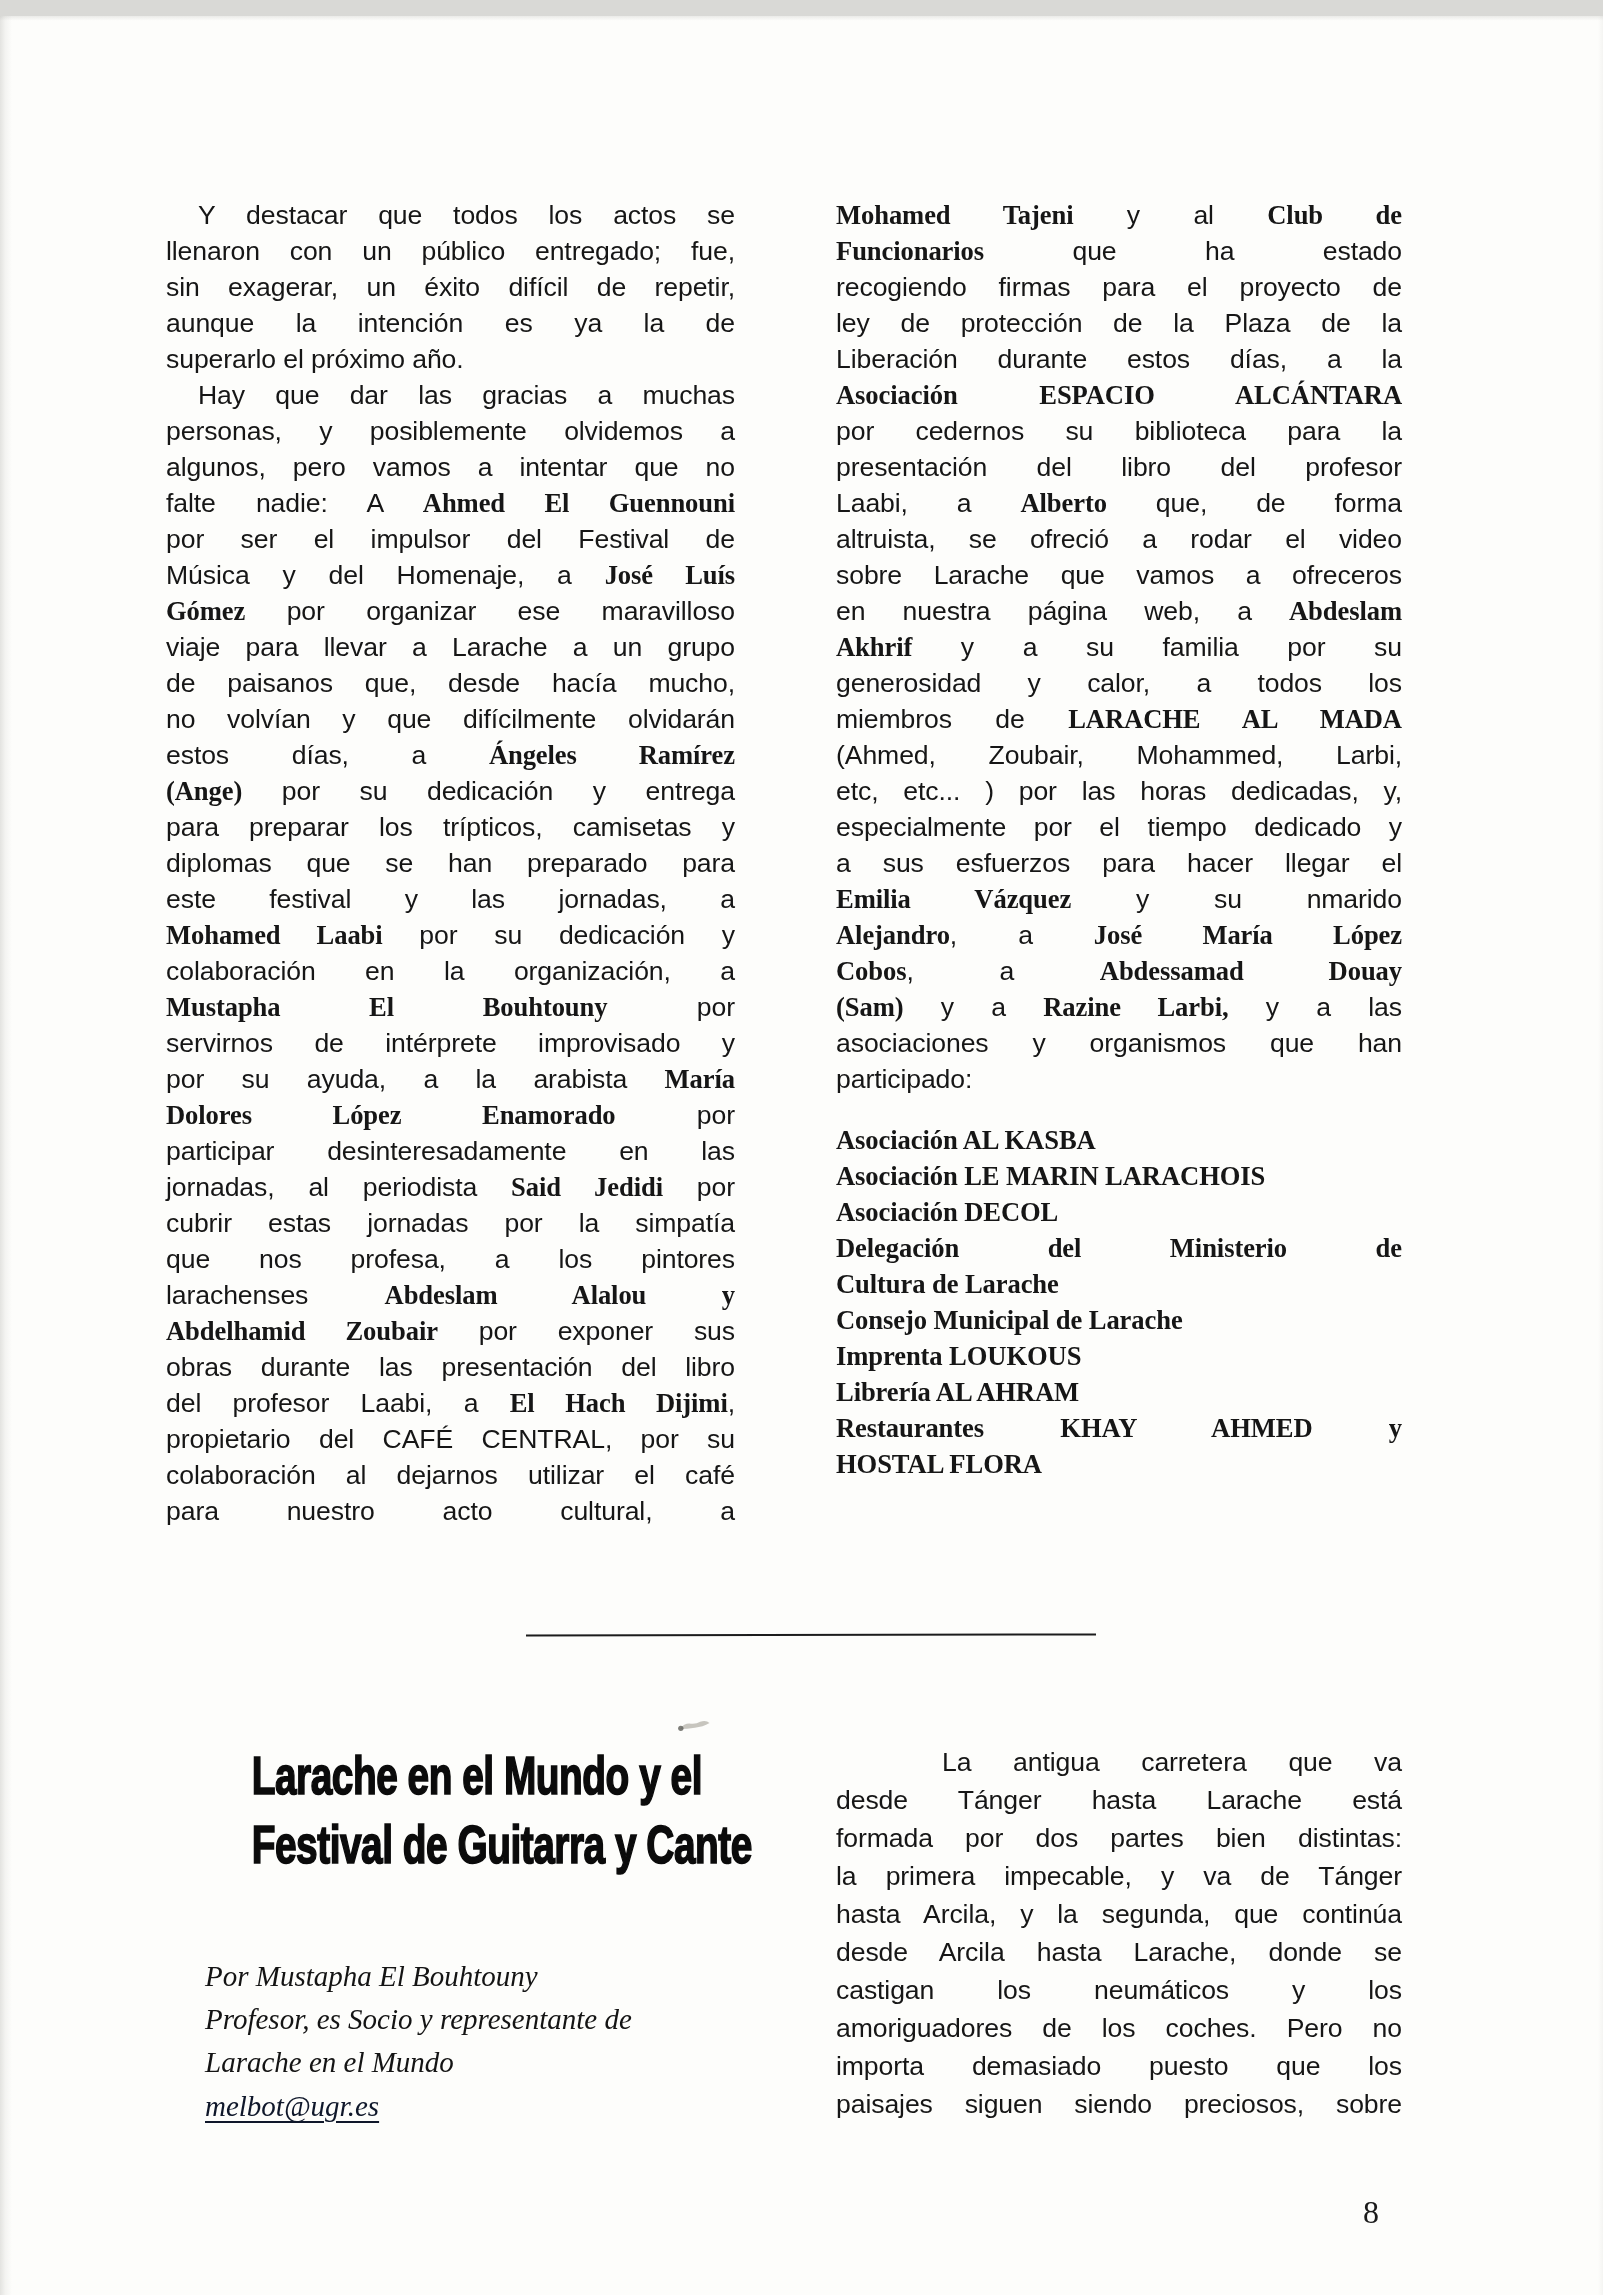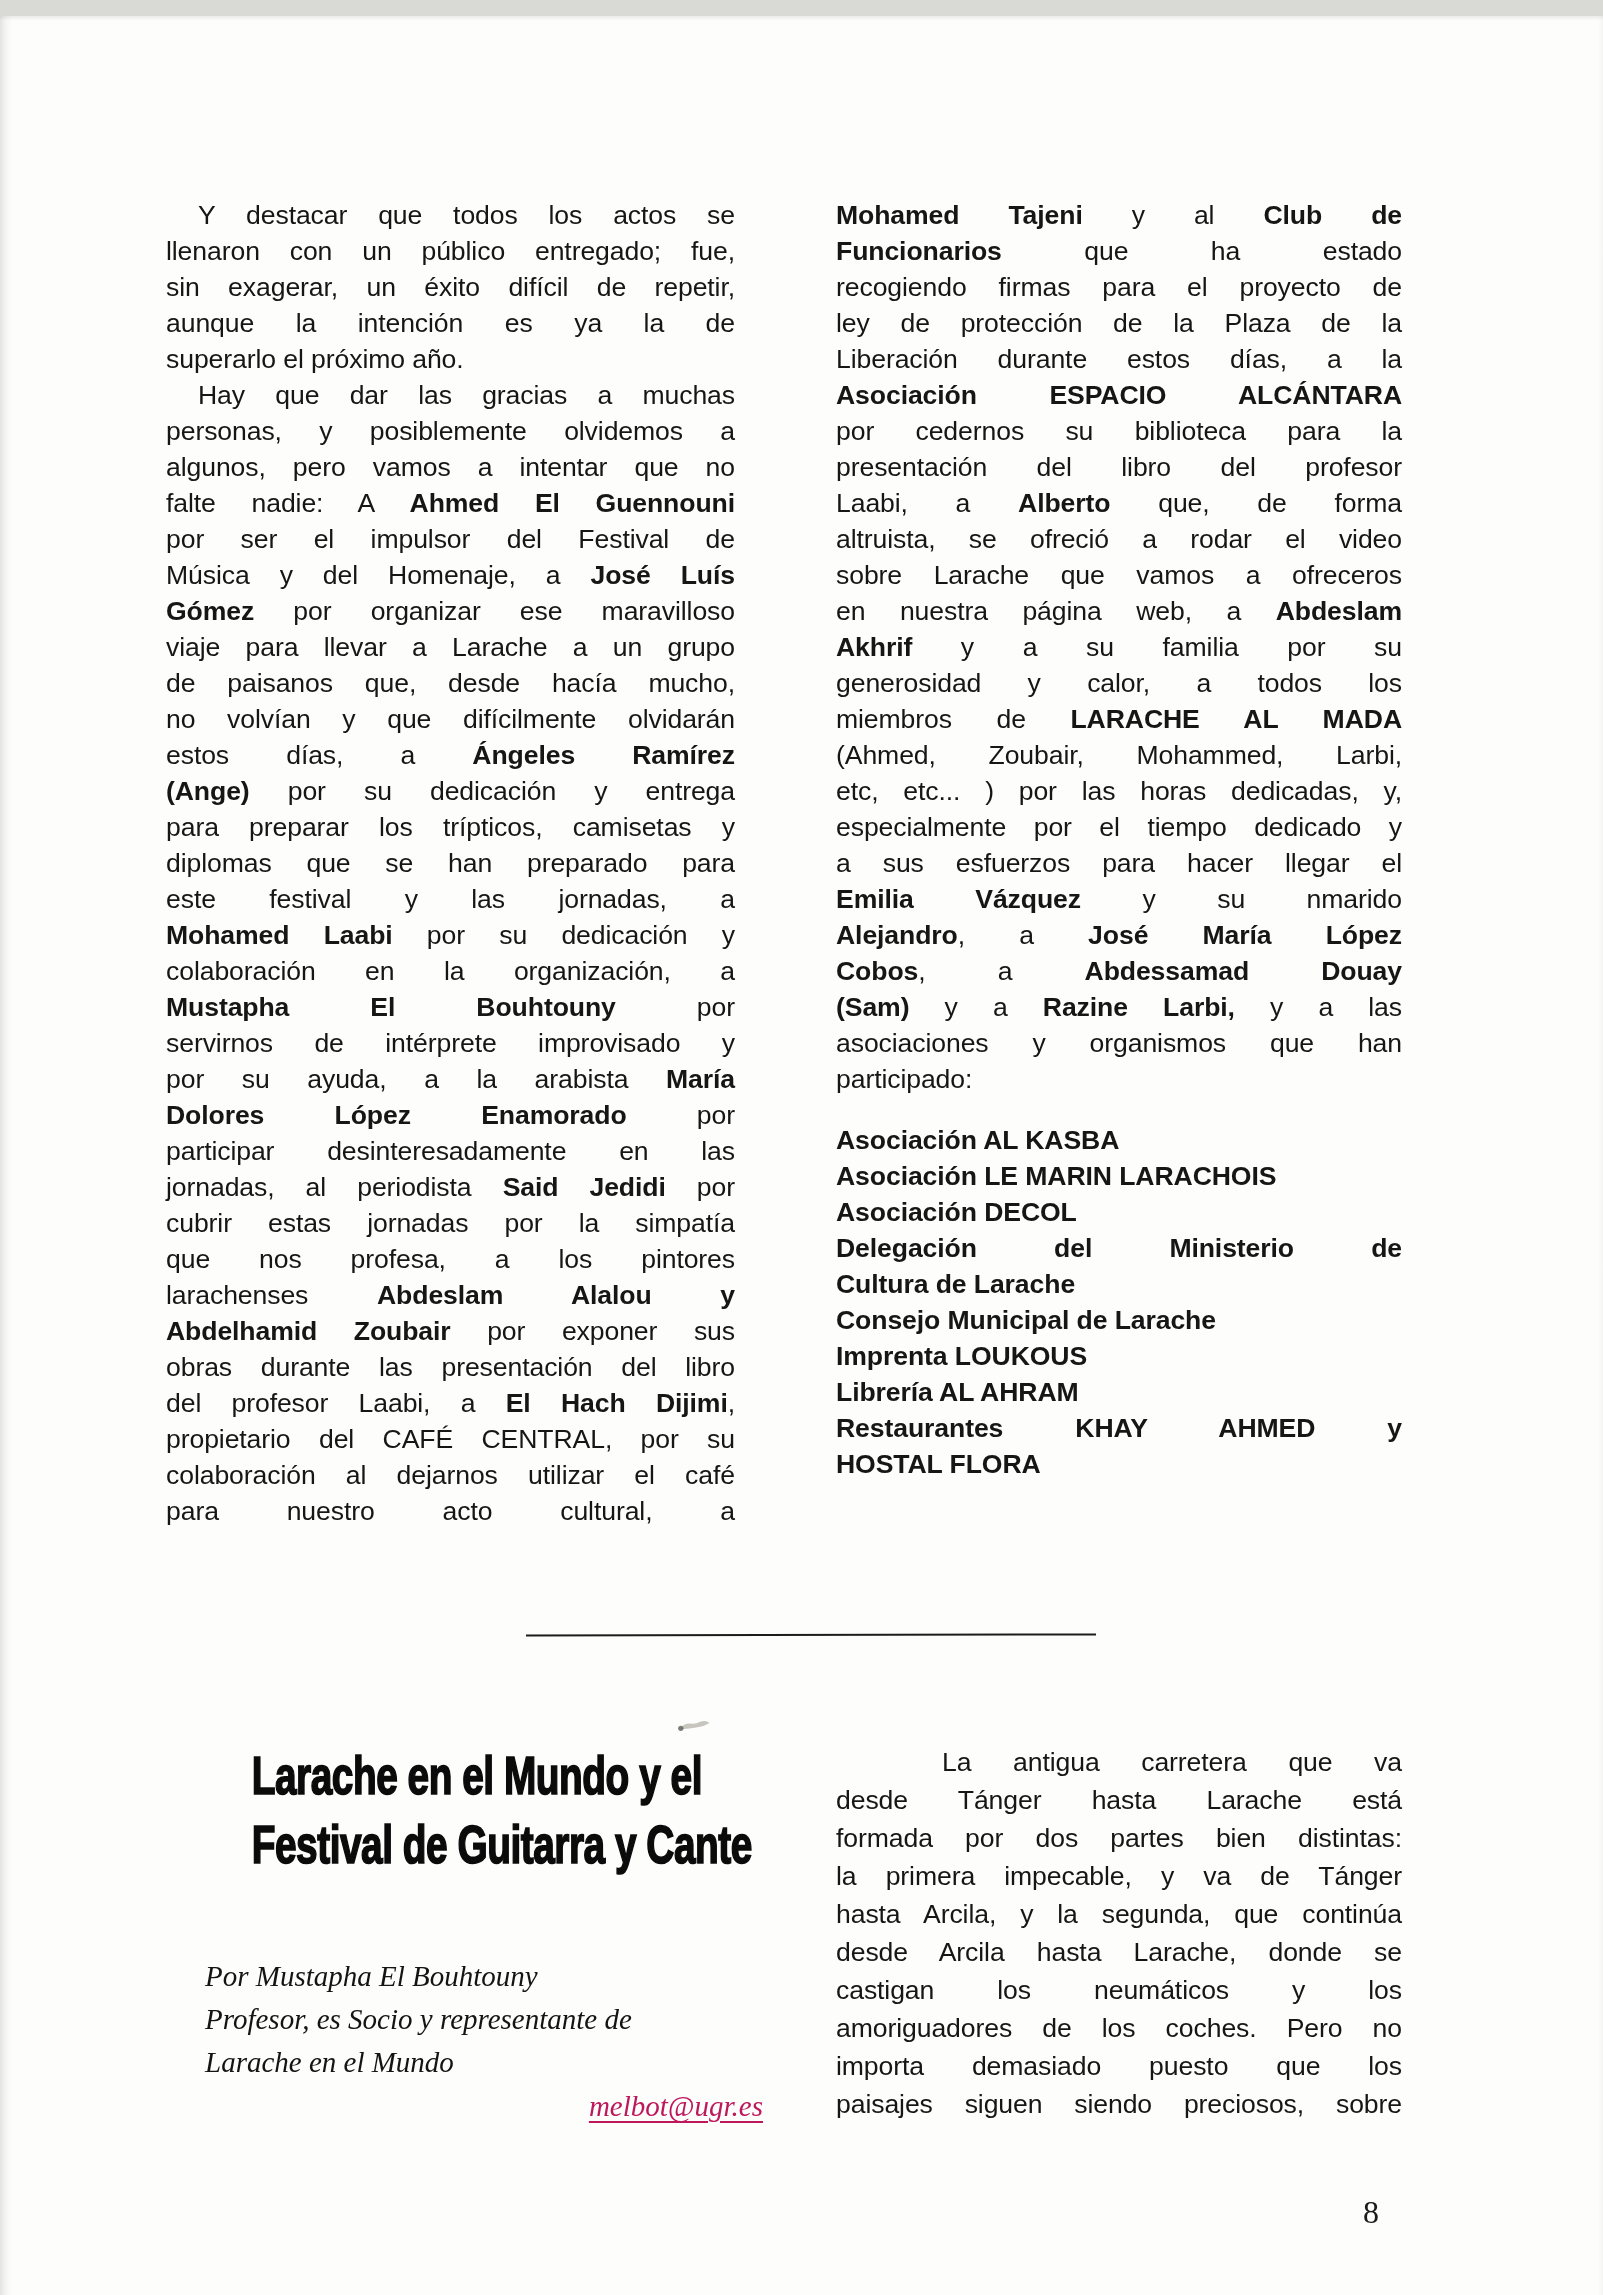--- a/index.html
+++ b/index.html
@@ -14,21 +14,21 @@
   }
   
   .page::before{
     content:"";position:absolute;inset:0;pointer-events:none;
     background:
       linear-gradient(90deg, rgba(160,160,155,.28) 0px, rgba(160,160,155,.10) 5.3px, rgba(160,160,155,0) 12px),
       linear-gradient(180deg, rgba(170,170,165,.22) 0px, rgba(170,170,165,0) 4.7px),
       linear-gradient(270deg, rgba(180,180,175,.14) 0px, rgba(180,180,175,0) 6px);
   }
   .col{position:absolute;font-size:26.6px;line-height:36px;letter-spacing:-0.1px;}
-  .col b{font-weight:bold;}
+  .col b{font-weight:bold;font-family:Liberation Serif, serif;}
   .ln{text-align:left;white-space:normal;}
   .ln.just{text-align:justify;text-align-last:justify;}
   .spacer{height:24.6px;}
   .divider{
     position:absolute;left:526px;top:1618px;width:570px;height:0;
     border-top:2.7px solid #1c1c1c;transform:rotate(-0.12deg);
   }
   .title-block{
     position:absolute;left:167px;top:1725px;width:605px;
     line-height:69px;
@@ -154,21 +154,21 @@
 
   <div class="title-block">
     <span class="title-line">Larache en el Mundo y el</span>
     <span class="title-line">Festival de Guitarra y Cante</span>
   </div>
 
   <div class="byline">
     <div>Por Mustapha El Bouhtouny</div>
     <div>Profesor, es Socio y representante de</div>
     <div>Larache en el Mundo</div>
-    <div class="email" id="email-link" style="color: #be185d; text-align: right;">melbot@ugr.es</div>
+    <div class="email" id="email-link" style="color: #0f172a;">melbot@ugr.es</div>
   </div>
 
   <div class="col" style="left:836px;top:1727px;width:566px;line-height:38px;">
       <div class="ln just" style="text-indent: 106px;"><span>La antigua carretera que va</span></div>
       <div class="ln just"><span>desde Tánger hasta Larache está</span></div>
       <div class="ln just"><span>formada por dos partes bien distintas:</span></div>
       <div class="ln just"><span>la primera impecable, y va de Tánger</span></div>
       <div class="ln just"><span>hasta Arcila, y la segunda, que continúa</span></div>
       <div class="ln just"><span>desde Arcila hasta Larache, donde se</span></div>
       <div class="ln just"><span>castigan los neumáticos y los</span></div>

